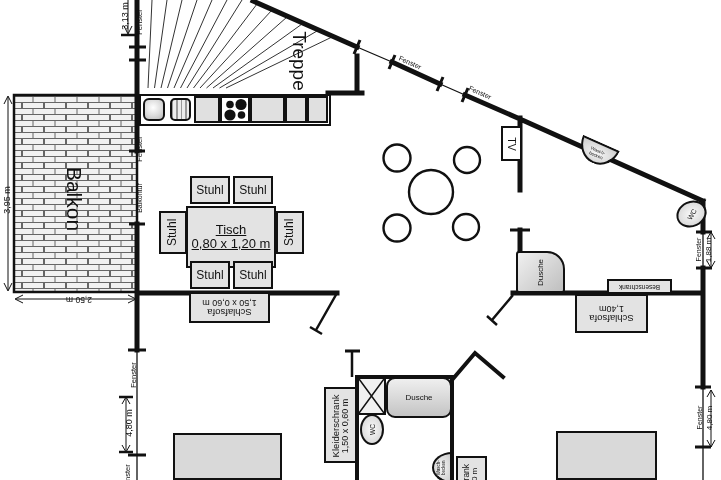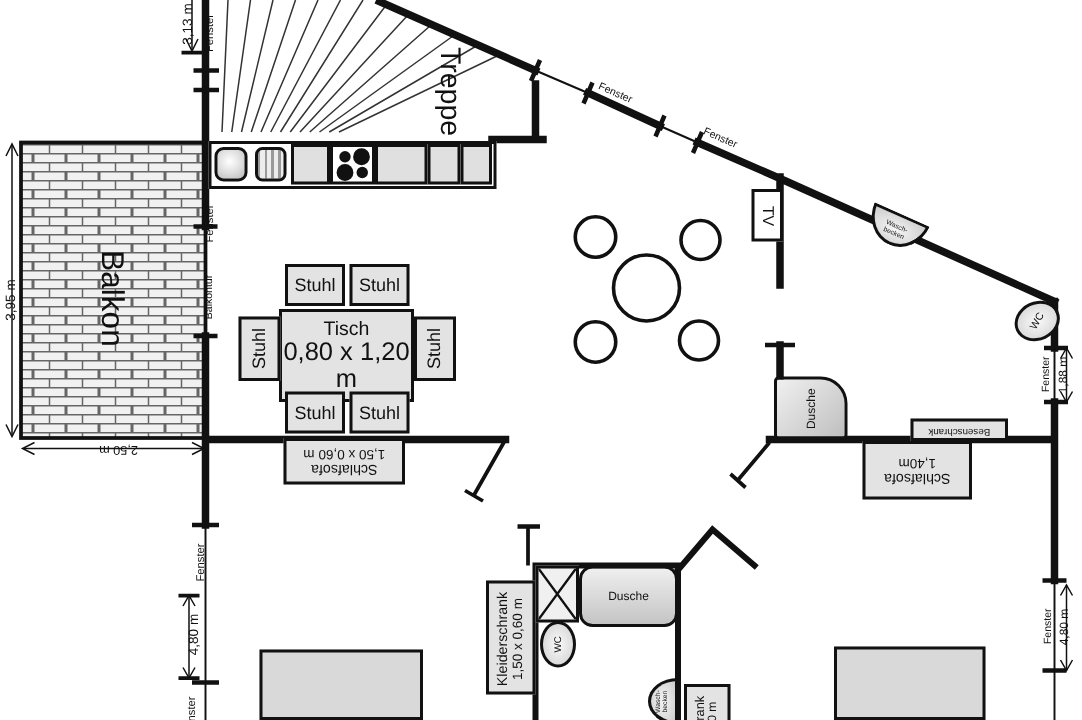--- a/index.html
+++ b/index.html
@@ -104,23 +104,23 @@
         <circle cx="19" cy="6.5" r="5.6" fill="#111"></circle>
         <circle cx="8" cy="17" r="5.6" fill="#111"></circle>
         <circle cx="19.5" cy="17" r="3.8" fill="#111"></circle>
       </svg>
     </div>
     <div class="cell" style="left:109px;top:0px;width:35px;height:27px;background:#e0e0e0;"></div>
     <div class="cell" style="left:144px;top:0px;width:22px;height:27px;background:#e0e0e0;"></div>
     <div class="cell" style="left:166px;top:0px;width:21px;height:27px;background:#e0e0e0;"></div>
   </div>
 
-  <div class="furn" style="left:186px;top:206px;width:90px;height:62px;">
+  <div class="furn" style="left:186px;top:206px;width:90px;height:62px;text-decoration:underline;">
     <span style="font-size:13px;">Tisch</span>
-    <span style="font-size:17px;">0,80 x 1,20 m</span>
+    <span style="font-size:13px;">0,80 x 1,20 m</span>
   </div>
   <div class="furn" style="left:190px;top:176px;width:40px;height:28px;">
     <span style="font-size:12px;">Stuhl</span>
   </div>
   <div class="furn" style="left:233px;top:176px;width:40px;height:28px;">
     <span style="font-size:12px;">Stuhl</span>
   </div>
   <div class="furn" style="left:190px;top:261px;width:40px;height:28px;">
     <span style="font-size:12px;">Stuhl</span>
   </div>

